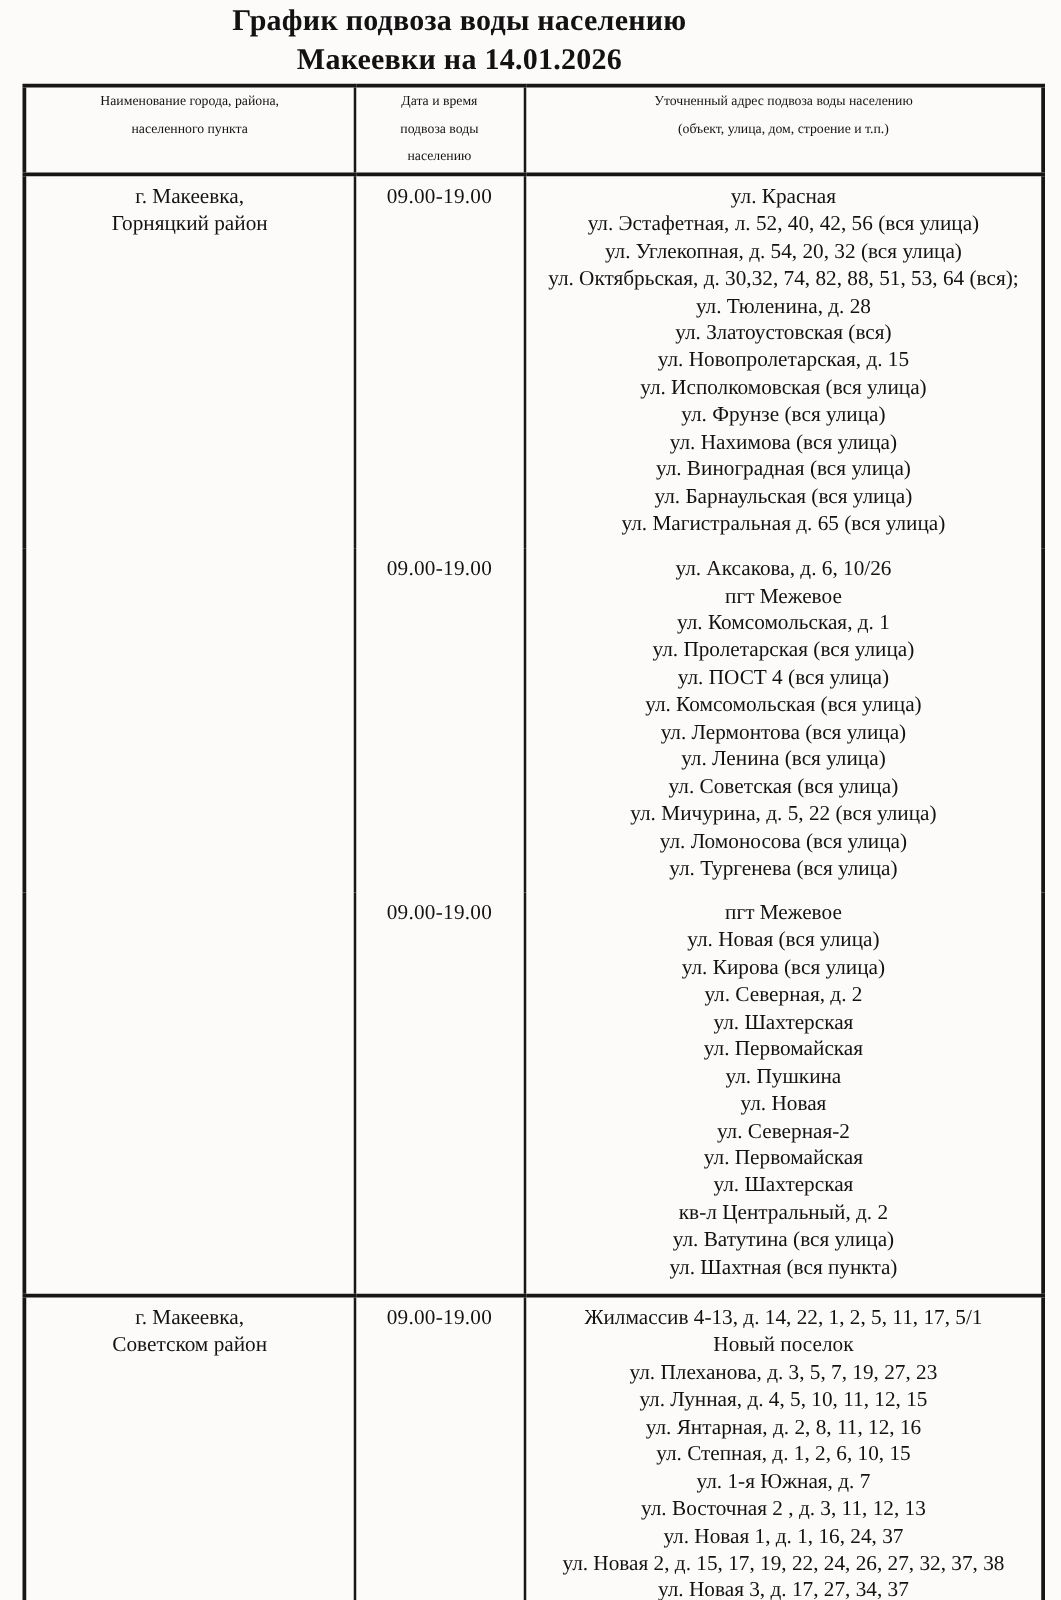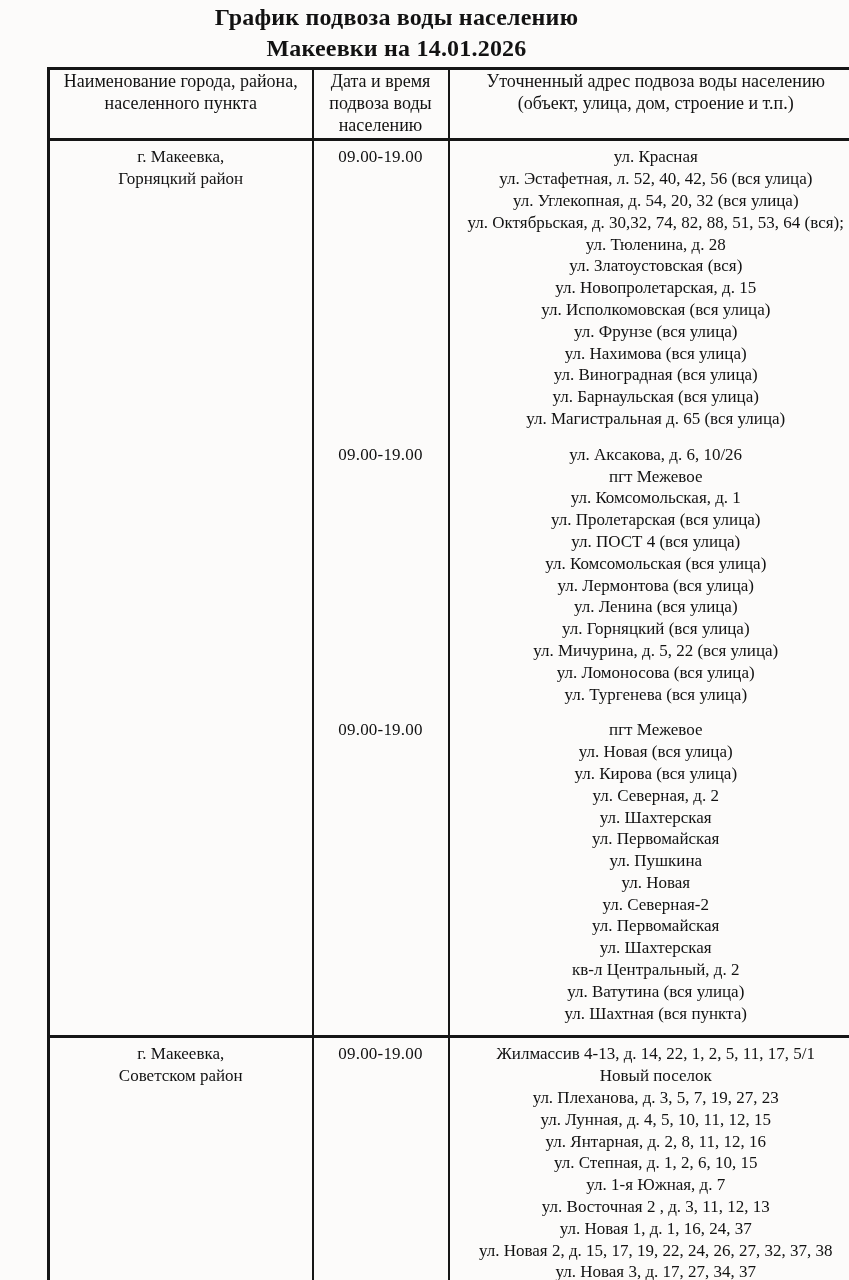--- a/index.html
+++ b/index.html
@@ -11,21 +11,20 @@
     height: 1280px;
     overflow: hidden;
     background: #fcfbfa;
     color: #121212;
     font-family: "Liberation Serif", "DejaVu Serif", serif;
   }
   .page {
     width: 735px;
     height: 1280px;
     position: relative;
-    margin-left: 29px;
   }
   .title-wrap {
     padding-top: 2px;
     text-align: center;
   }
   .title-line {
     font-size: 24px;
     font-weight: bold;
     line-height: 31px;
     letter-spacing: 0.2px;
@@ -48,21 +47,21 @@
     font-weight: normal;
     text-align: center;
     vertical-align: top;
   }
   thead th {
     border-top: 3px solid #161616;
     border-bottom: 3px solid #161616;
     white-space: pre-line;
     line-height: 21.8px;
     padding: 1px 4px 2px;
-    font-size: 18px;
+    font-size: 11px;
   }
   tbody td {
     border-top: none;
     border-bottom: none;
     line-height: 21.8px;
     padding: 5px 4px 9px;
   }
   tbody tr.row-start td {
     border-top: 3px solid #161616;
     font-family: Liberation Serif, serif;
@@ -133,21 +132,21 @@
           <td class="time">09.00-19.00</td>
           <td class="addr">
             <div>ул. Аксакова, д. 6, 10/26</div>
             <div>пгт Межевое</div>
             <div>ул. Комсомольская, д. 1</div>
             <div>ул. Пролетарская (вся улица)</div>
             <div>ул. ПОСТ 4 (вся улица)</div>
             <div>ул. Комсомольская (вся улица)</div>
             <div>ул. Лермонтова (вся улица)</div>
             <div>ул. Ленина (вся улица)</div>
-            <div>ул. Горняцкий (вся улица)</div>
+            <div>ул. Советская (вся улица)</div>
             <div>ул. Мичурина, д. 5, 22 (вся улица)</div>
             <div>ул. Ломоносова (вся улица)</div>
             <div>ул. Тургенева (вся улица)</div>
           </td>
         </tr>
         <tr class="last-block">
           <td class="time">09.00-19.00</td>
           <td class="addr">
             <div>пгт Межевое</div>
             <div>ул. Новая (вся улица)</div>

